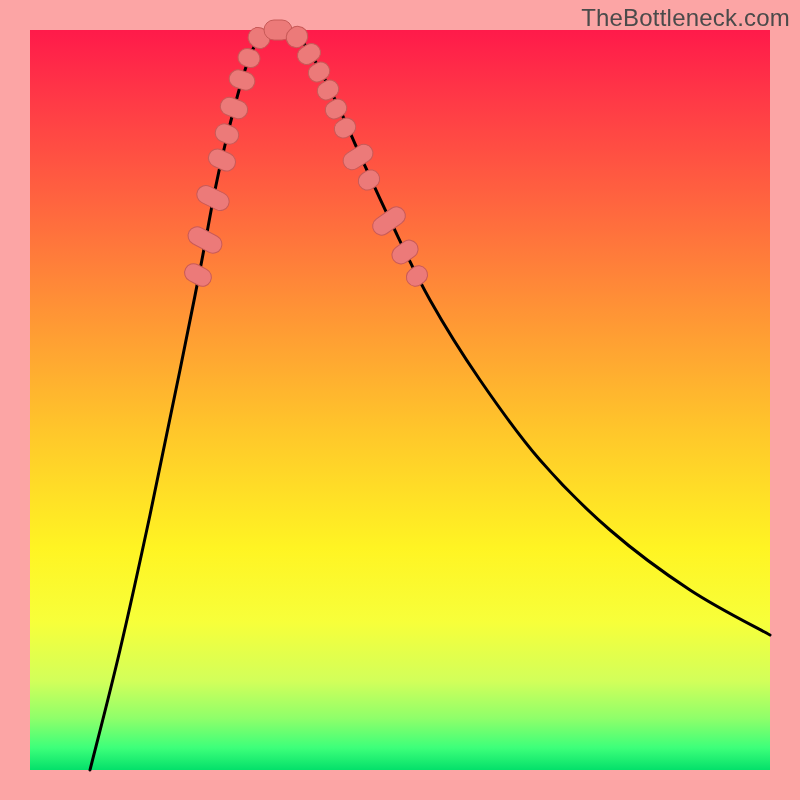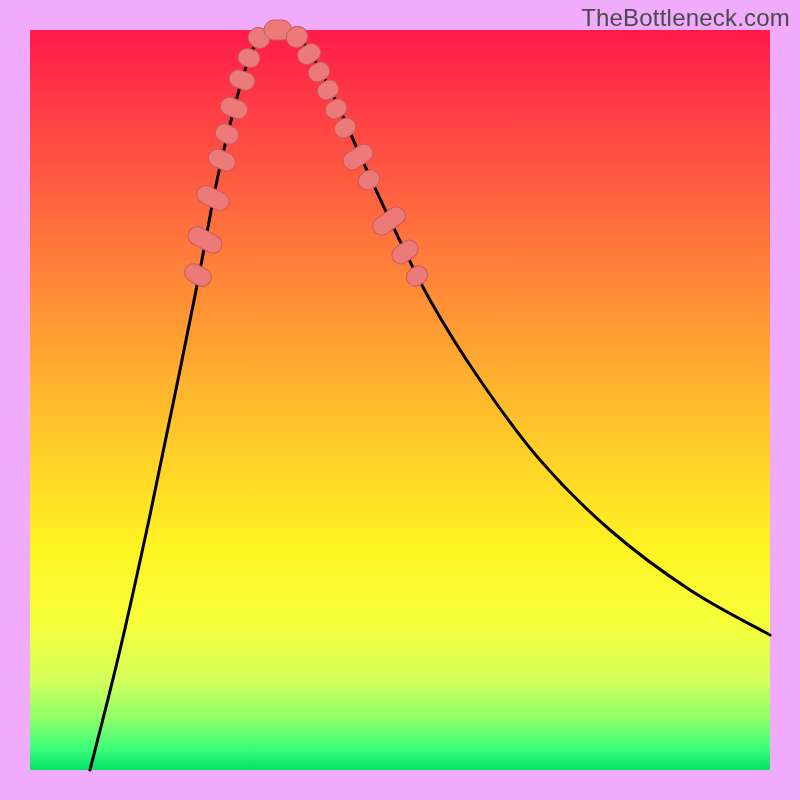--- a/index.html
+++ b/index.html
@@ -10,21 +10,21 @@
     overflow: hidden;
     background: #000;
     font-family: Arial, Helvetica, sans-serif;
   }
   .frame {
     position: absolute;
     top: 0;
     left: 0;
     width: 800px;
     height: 800px;
-    background: #f0abfc;
+    background: #fca5a5;
   }
   .plot-area {
     position: absolute;
     top: 30px;
     left: 30px;
     width: 740px;
     height: 740px;
     
     background: linear-gradient(
       to bottom,

